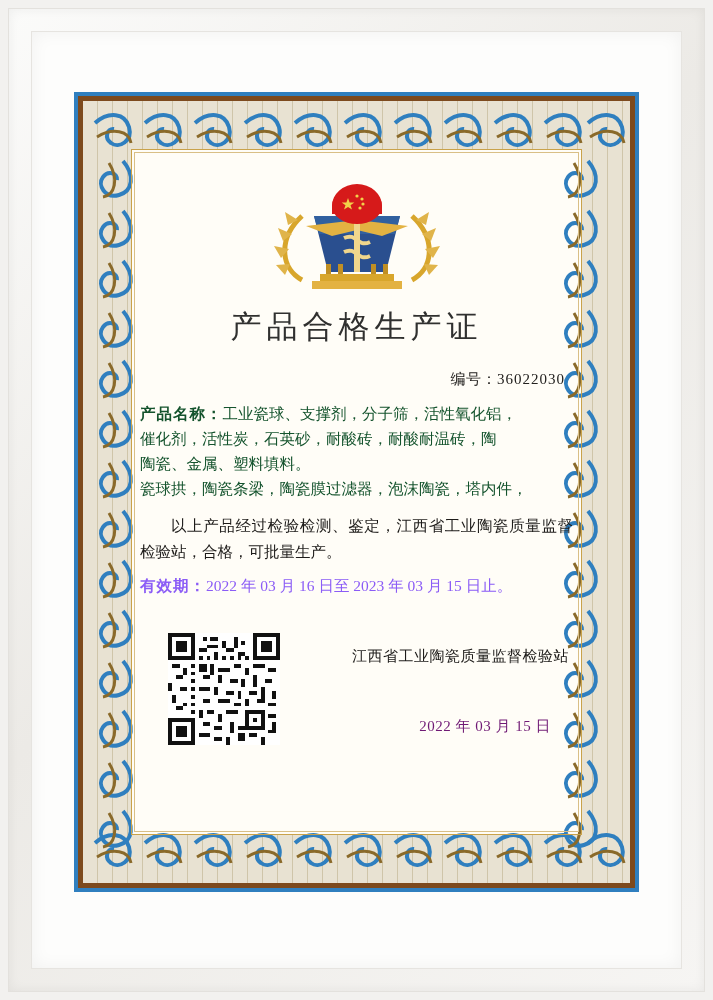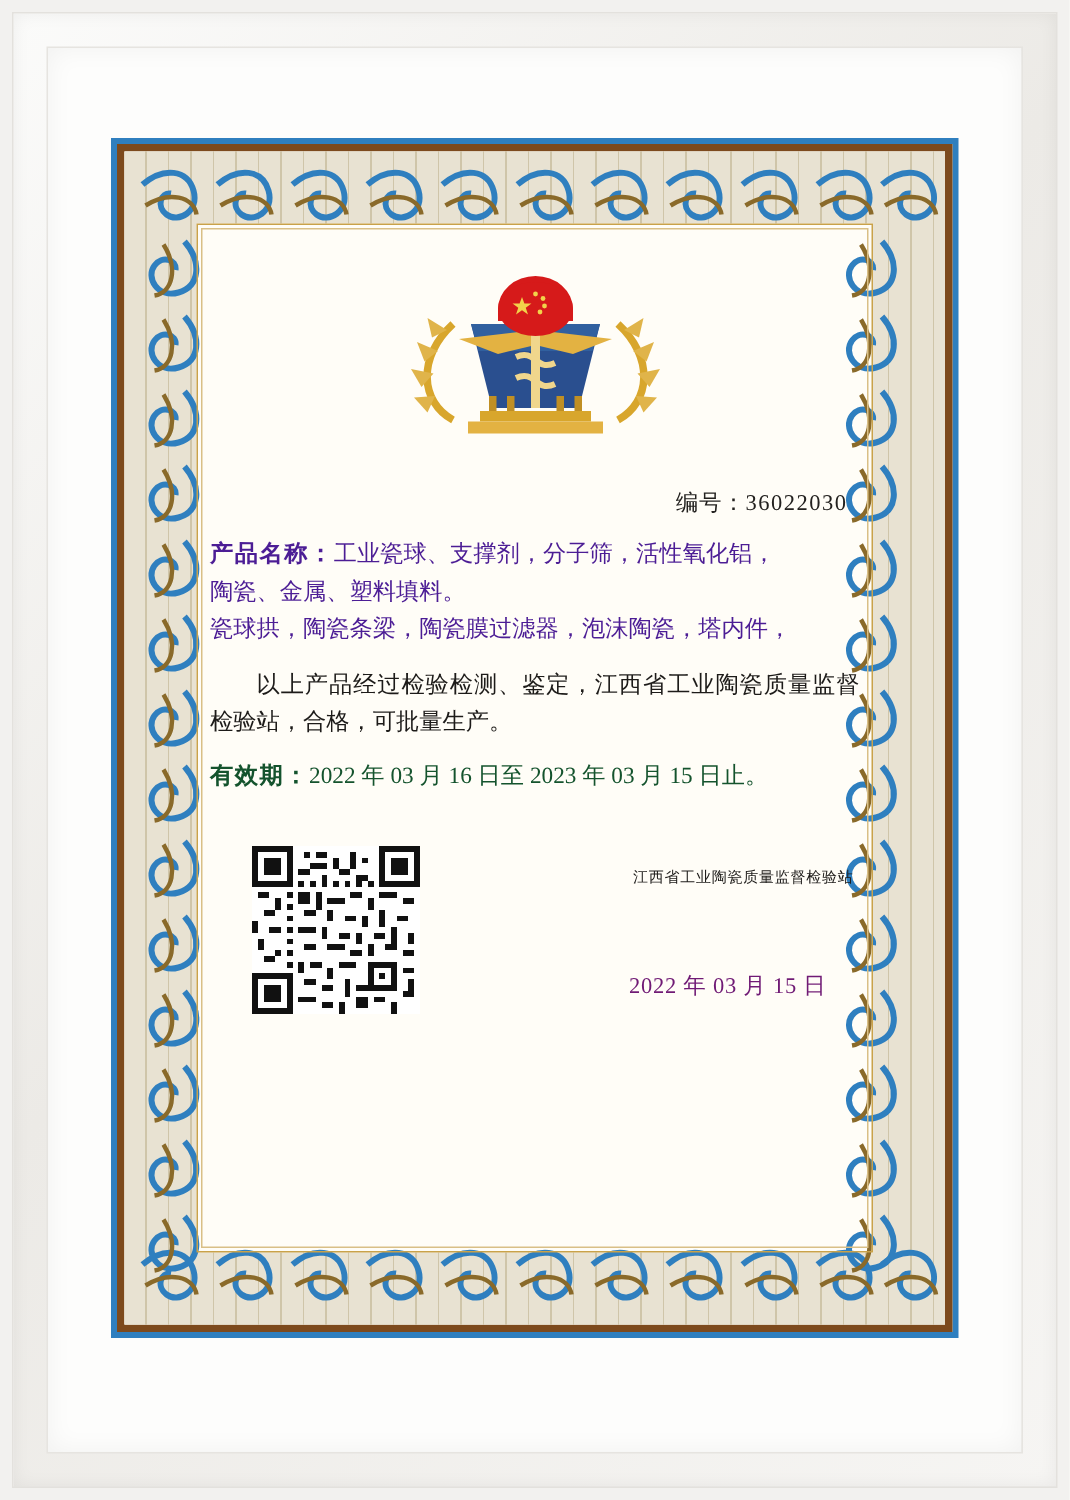--- a/index.html
+++ b/index.html
@@ -127,55 +127,55 @@
     color: #1d1b19;
     margin-top: 12px;
     line-height: 1.55;
   }
   .field-label {
     font-weight: bold;
     letter-spacing: 1px;
   }
   .prod-body {
     font-size: 15.5px;
-    color: #4c1d95;
+    color: #14532d;
     line-height: 1.62;
     text-align: justify;
   }
   .para {
     font-size: 15.5px;
     color: #1d1b19;
     line-height: 1.62;
     text-indent: 2em;
     margin-top: 12px;
     text-align: justify;
   }
   .validity {
     font-size: 15.5px;
-    color: #14532d;
+    color: #8b5cf6;
     margin-top: 12px;
   }
 
   .footer {
     position: relative;
     margin-top: 28px;
     height: 150px;
   }
   .qr {
     position: absolute;
     left: 28px;
     top: 8px;
     width: 112px;
     height: 112px;
   }
   .issuer {
     position: absolute;
     right: 4px;
     top: 22px;
-    font-size: 10px;
+    font-size: 15px;
     color: #1d1b19;
     letter-spacing: 0.5px;
   }
   .issue-date {
     position: absolute;
     right: 22px;
     top: 92px;
     font-size: 15px;
     color: #701a75;
     letter-spacing: 0.5px;
@@ -310,30 +310,32 @@
           <rect x="50" y="105" width="90" height="8" fill="#e3b242"></rect>
           <g fill="#c08f24">
             <rect x="64" y="88" width="5" height="10"></rect>
             <rect x="76" y="88" width="5" height="10"></rect>
             <rect x="109" y="88" width="5" height="10"></rect>
             <rect x="121" y="88" width="5" height="10"></rect>
           </g>
         </svg>
       </div>
 
+      <div class="title">产品合格生产证</div>
 
       <div class="serial">
         <span>编号：</span><span class="num">36022030</span>
       </div>
 
 
       <div class="field">
         <div class="prod-body">
           <span class="field-label">产品名称：</span><span>工业瓷球、支撑剂，分子筛，活性氧化铝，</span>
         </div>
+        <div class="prod-body">催化剂，活性炭，石英砂，耐酸砖，耐酸耐温砖，陶</div>
         <div class="prod-body">陶瓷、金属、塑料填料。</div>
         <div class="prod-body">瓷球拱，陶瓷条梁，陶瓷膜过滤器，泡沫陶瓷，塔内件，</div>
       </div>
 
       <div class="para">以上产品经过检验检测、鉴定，江西省工业陶瓷质量监督检验站，合格，可批量生产。</div>
 
       <div class="validity">
         <span class="field-label">有效期：</span><span>2022 年 03 月 16 日至 2023 年 03 月 15 日止。</span>
       </div>
 

